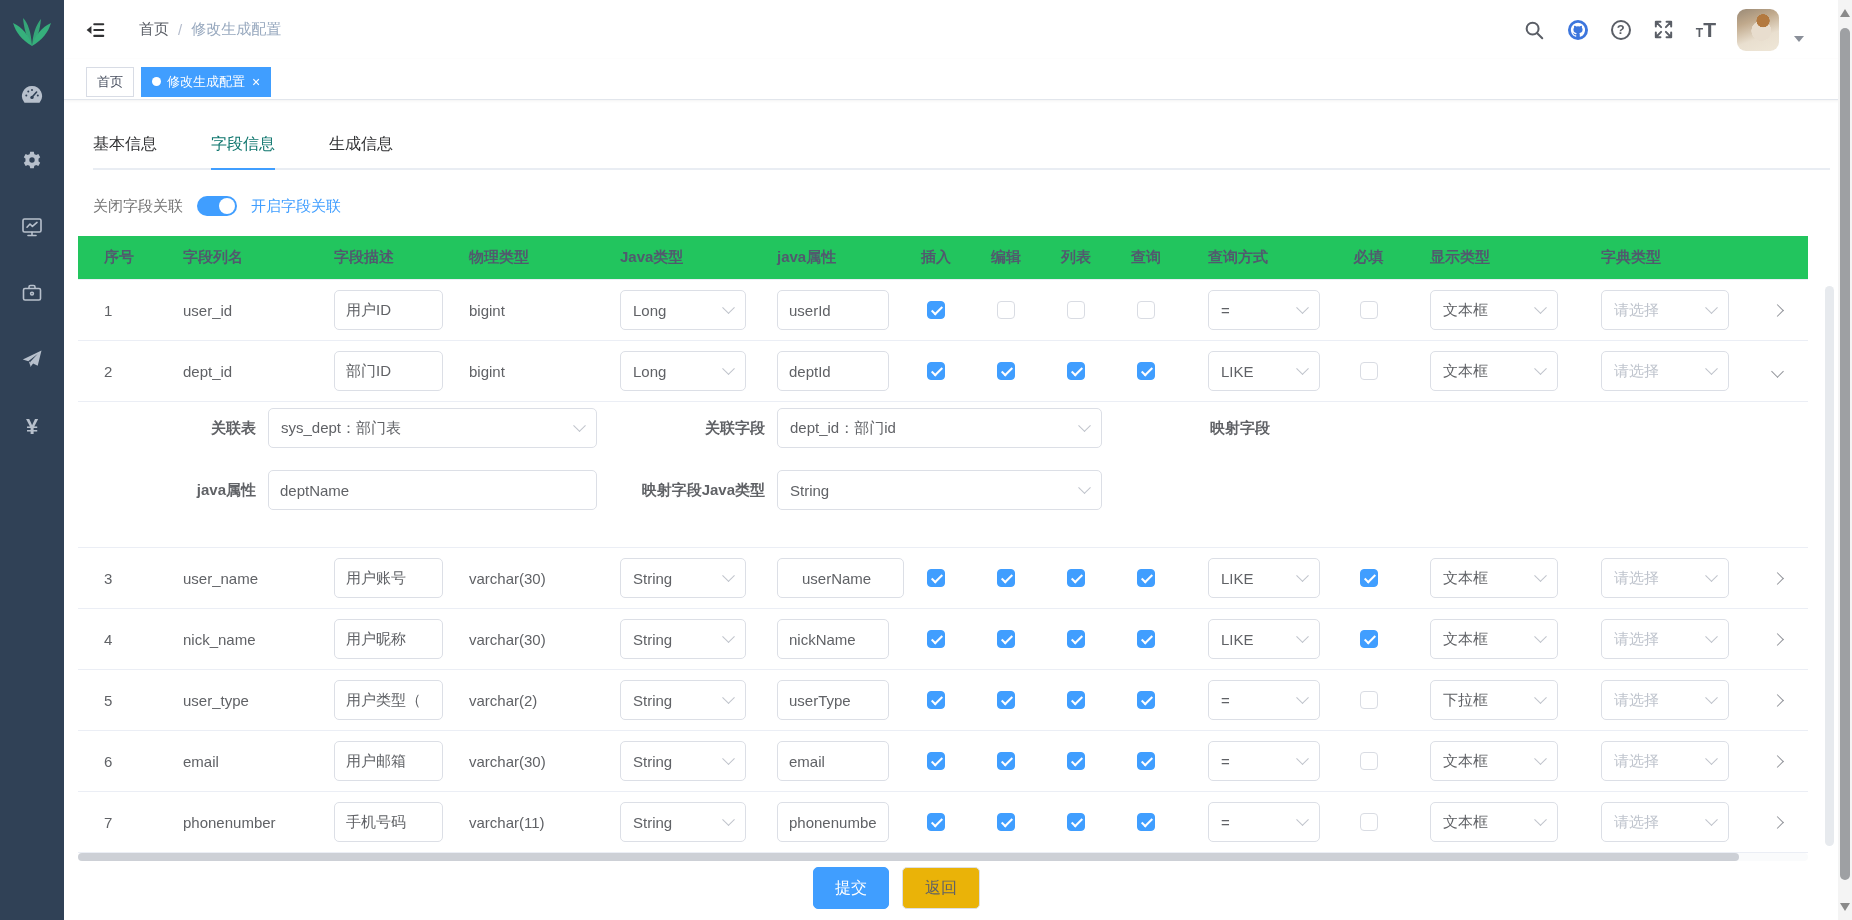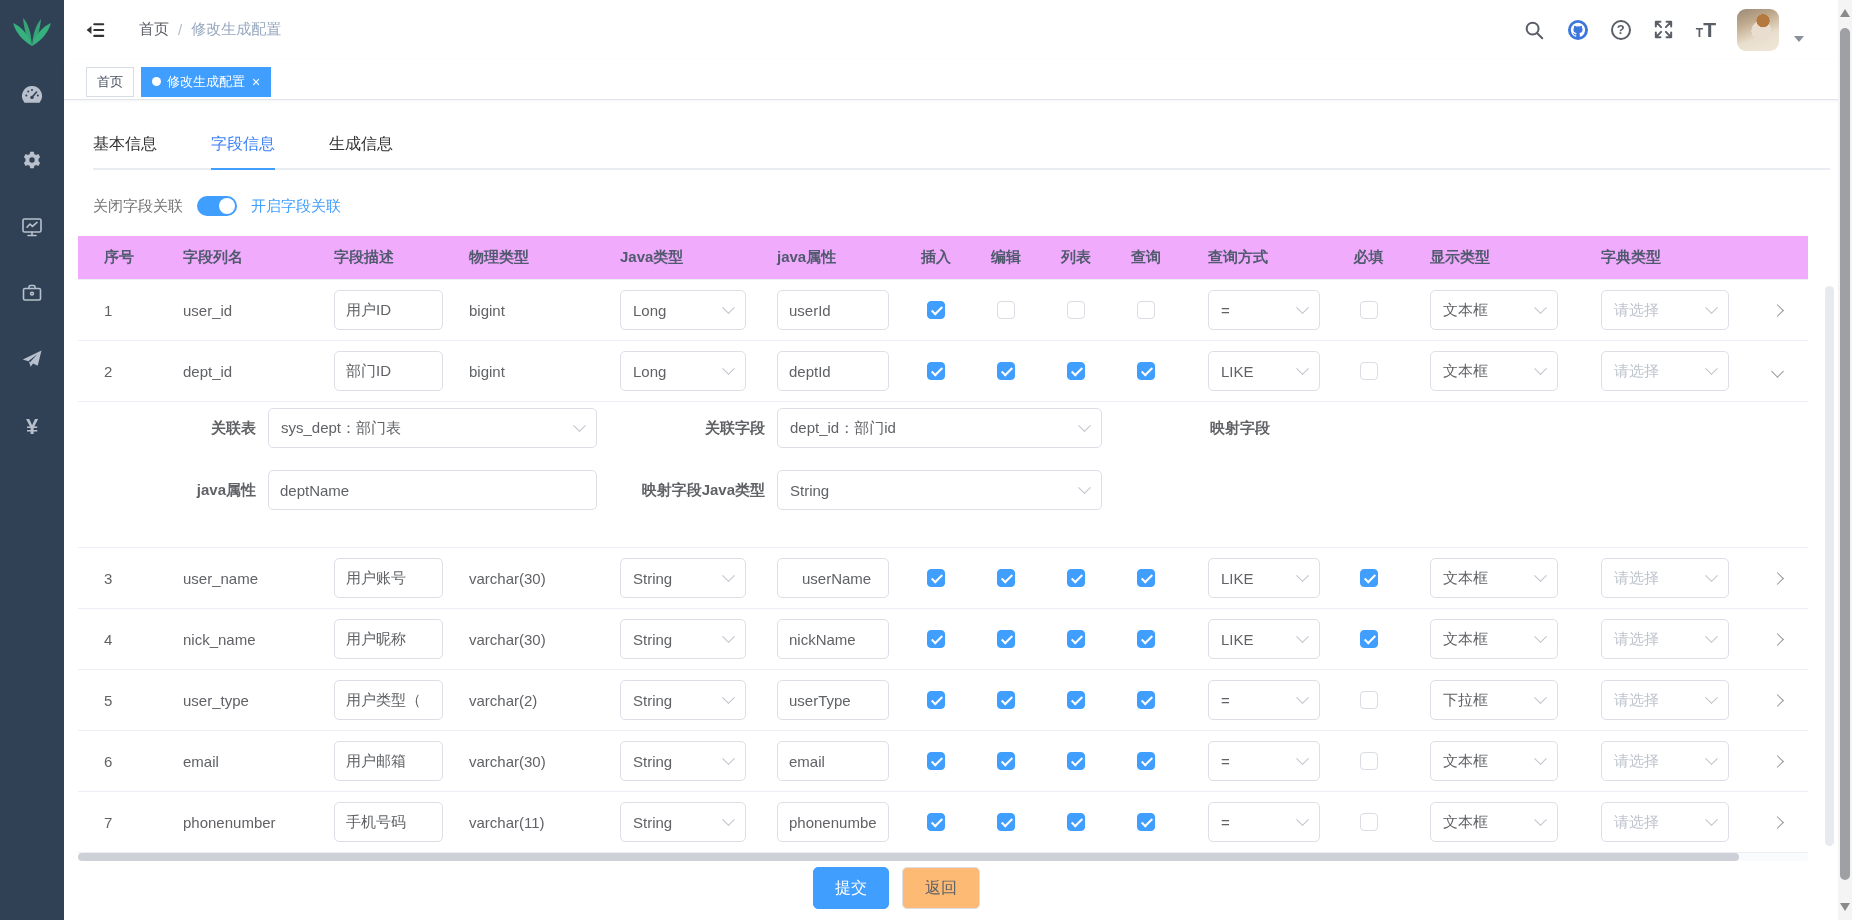--- a/index.html
+++ b/index.html
@@ -48,32 +48,32 @@
     border:1px solid #d8dce5; background:#fff; color:#495060; cursor:pointer; }
   .tag.active { background:#409eff; border-color:#409eff; color:#fff; }
   .tag .dot { width:9px; height:9px; border-radius:50%; background:#fff; margin-right:6px; }
   .tag .close { margin-left:7px; font-size:14px; cursor:pointer; }
 
   
   .content { padding:0 22px 0 14px; position:relative; }
   .tabs { display:flex; margin:24px 0 16px 15px; border-bottom:2px solid #e9edf3; height:46px; }
   .tab { font-size:16px; color:#303133; margin-right:54px; position:relative; cursor:pointer;
     display:flex; align-items:center; padding-bottom:4px; }
-  .tab.active { color:#3b82f6; }
+  .tab.active { color:#0f766e; }
   .tab.active::after { content:""; position:absolute; left:0; right:0; bottom:-2px; height:2px; background:#409eff; }
 
   .switch-row { margin:16px 0 0 15px; height:40px; display:flex; align-items:center; gap:14px; }
   .switch-label { font-size:15px; color:#737373; }
   .switch { width:40px; height:20px; border-radius:10px; background:#409eff; position:relative; cursor:pointer; display:inline-block; }
   .switch .knob { position:absolute; right:2px; top:2px; width:16px; height:16px; border-radius:50%; background:#fff; }
   .switch-on-text { font-size:15px; color:#409eff; cursor:pointer; }
 
   
   .gen-table { margin-top:10px; width:1730px; position:relative; font-size:15px; color:#606266; }
-  .thead { display:flex; align-items:center; height:44px; background:#f0abfc; color:#515a6e;
+  .thead { display:flex; align-items:center; height:44px; background:#22c55e; color:#515a6e;
     font-weight:700; border-bottom:1px solid #ebeef5; }
   .trow { display:flex; align-items:center; height:61px; border-bottom:1px solid #ebeef5; background:#fff; }
   .col { display:flex; align-items:center; }
   .c-seq { width:105px; padding-left:26px; }
   .c-colname { width:151px; }
   .c-desc { width:135px; }
   .c-phys { width:151px; }
   .c-jtype { width:157px; }
   .c-jattr { width:124px; }
   .c-cb { width:70px; justify-content:center; }
@@ -110,21 +110,21 @@
   .ex-label { font-size:15px; font-weight:700; color:#606266; text-align:right; padding-right:12px; }
   .ex-ctl { flex:0 0 auto; }
 
   
   .vthumb { position:absolute; right:-26px; top:50px; width:9px; height:560px; border-radius:5px; background:#e7eaee; }
   .hscroll { width:1730px; height:8px; margin-top:0; background:#fafbfc; border-radius:4px; }
   .hthumb { width:96%; height:8px; border-radius:4px; background:#cdd0d6; }
   .footer-btns { display:flex; justify-content:center; padding-right:115px; margin-top:6px; gap:13px; }
   .btn { height:42px; border-radius:5px; font-size:16px; cursor:pointer; font-family:inherit; border:1px solid transparent; }
   .btn-primary { background:#409eff; color:#fff; border-color:#409eff; padding:0 21px;text-align:center; }
-  .btn-plain { background:#fdba74; color:#606266; border-color:#dcdfe6; padding:0 22px; }
+  .btn-plain { background:#eab308; color:#606266; border-color:#dcdfe6; padding:0 22px; }
 
   .page-scroll { position:absolute; right:0; top:0; width:14px; height:920px; background:#f4f4f4; z-index:50; }
   .ps-up { position:absolute; top:9px; left:2px; width:0; height:0; border-left:5px solid transparent;
     border-right:5px solid transparent; border-bottom:8px solid #8a8a8a; }
   .ps-down { position:absolute; bottom:9px; left:2px; width:0; height:0; border-left:5px solid transparent;
     border-right:5px solid transparent; border-top:8px solid #8a8a8a; }
   .ps-thumb { position:absolute; top:28px; left:2px; width:10px; height:852px; border-radius:5px; background:#9ea0a3; }
 </style>
 </head>
 <body>
@@ -417,21 +417,21 @@
                 <input class="tinput" style="width: 109px;" value="用户账号">
               </div>
               <div class="col c-phys">varchar(30)</div>
               <div class="col c-jtype">
                 <div class="select" style="width:126px">
                   <span class="sv">String</span>
                   <i class="chev"></i>
                 </div>
               </div>
               <div class="col c-jattr">
-                <input class="tinput" style="width: 112px; padding-left: 24px;" value="userName">
+                <input class="tinput" style="width: 127px; padding-left: 24px;" value="userName">
               </div>
               <div class="col c-cb">
                 <span class="checkbox checked"></span>
               </div>
               <div class="col c-cb">
                 <span class="checkbox checked"></span>
               </div>
               <div class="col c-cb">
                 <span class="checkbox checked"></span>
               </div>

